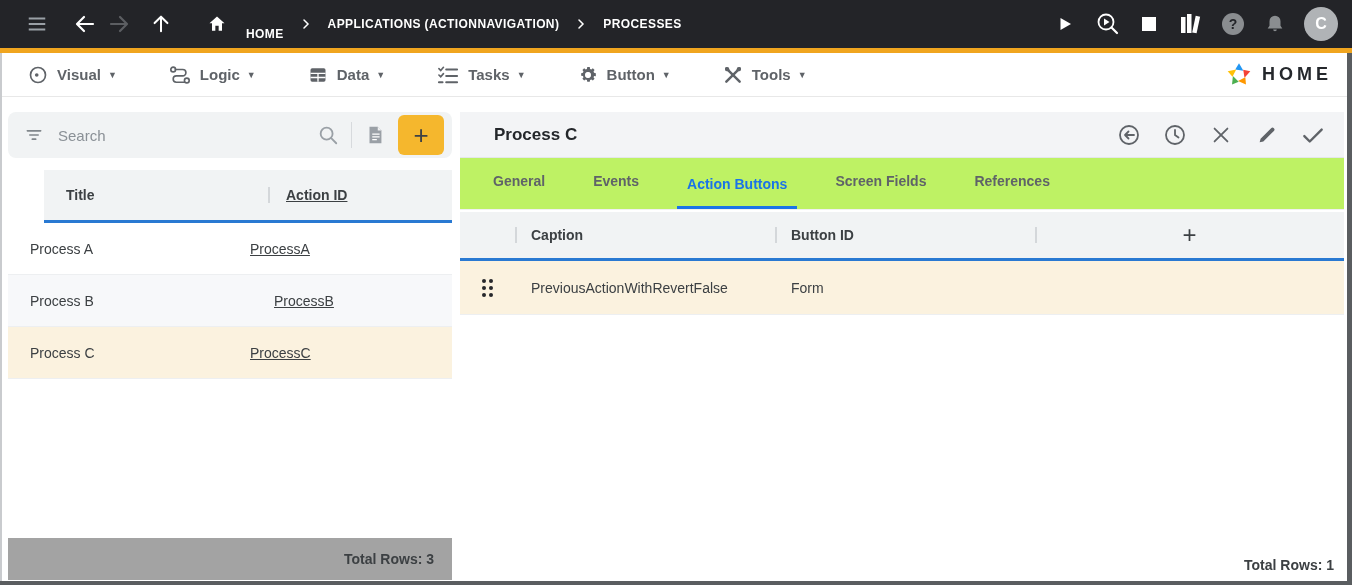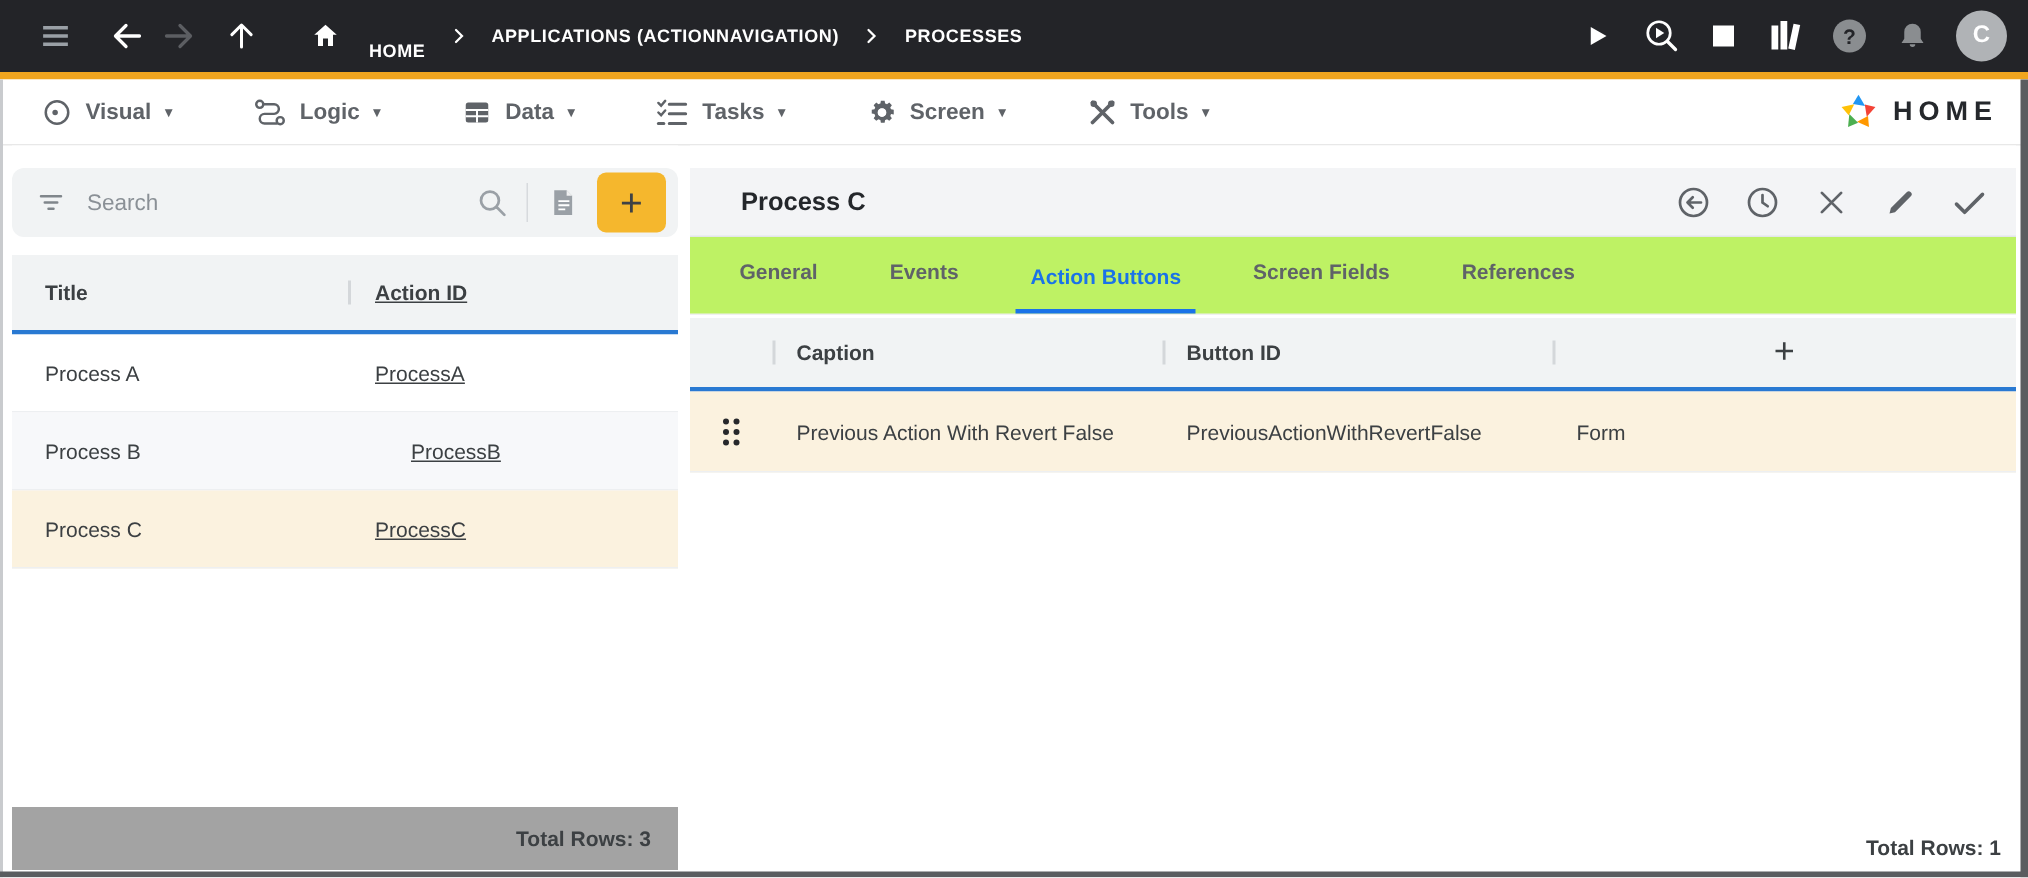--- a/index.html
+++ b/index.html
@@ -51,21 +51,21 @@
   .search-input::placeholder { color:#8A9096; }
   .sb-ic { display:flex; align-items:center; justify-content:center; width:34px; height:34px; cursor:pointer; }
   .sb-div { width:1px; height:26px; background:#D7DADD; margin:0 6px; }
   .add-btn { width:46px; height:40px; background:#F5B72D; border-radius:6px; border:none;
              font-size:26px; font-weight:400; color:#3F4245; cursor:pointer; line-height:1;
              display:flex; align-items:center; justify-content:center; margin-left:6px;
              font-family:"Liberation Sans",sans-serif; }
 
   .lt { position:absolute; top:73px; left:0; right:0; }
   .lt-header { display:flex; align-items:center; height:53px; background:#F1F3F4;
-               border-bottom:3px solid #2979D2; font-weight:700; font-size:14px; color:#3C4043; }
+               border-bottom:3px solid #2979D2; font-weight:700; font-size:14px; color:#3C4043;margin-left:36px; }
   .lt-c1 { width:224px; padding-left:22px; position:relative; }
   .lt-c2 { flex:1; padding-left:18px; position:relative;text-decoration:underline; }
   .lt-header .lt-c2::before { content:""; position:absolute; left:0; top:50%; transform:translateY(-50%);
                width:2px; height:16px; background:#D4D7DA; }
   .lt-row { display:flex; align-items:center; height:52px; font-size:14px; color:#3C4043;
             border-bottom:1px solid #EDEFF1; background:#fff; cursor:pointer; }
   .lt-row.alt { background:#F7F8FA;gap:24px; }
   .lt-row.selected { background:#FBF2DF; }
 
   .panel-footer { position:absolute; left:0; right:0; bottom:1px; height:42px; background:#a3a3a3;
@@ -231,21 +231,21 @@
         <path d="M2 19h4" stroke="#5F6368" stroke-width="2.2" stroke-linecap="round"></path>
       </svg>
       <span>Tasks</span>
       <span class="caret">▼</span>
     </div>
     <div class="menu-item">
       <svg width="20" height="20" viewBox="0 0 24 24">
         <path fill="#5F6368" d="M12 8.5A3.5 3.5 0 1 0 12 15.5 3.5 3.5 0 0 0 12 8.5zm9.4 5.1l-2.2-.4a7 7 0 0 1-.6 1.5l1.3 1.8-2.1 2.1-1.8-1.3a7 7 0 0 1-1.5.6l-.4 2.2h-3l-.4-2.2a7 7 0 0 1-1.5-.6l-1.8 1.3-2.1-2.1 1.3-1.8a7 7 0 0 1-.6-1.5l-2.2-.4v-3l2.2-.4a7 7 0 0 1 .6-1.5L5.3 6.1l2.1-2.1 1.8 1.3a7 7 0 0 1 1.5-.6l.4-2.2h3l.4 2.2a7 7 0 0 1 1.5.6l1.8-1.3 2.1 2.1-1.3 1.8a7 7 0 0 1 .6 1.5l2.2.4z"></path>
         <circle cx="12" cy="12" r="3.2" fill="#fff"></circle>
       </svg>
-      <span>Screen</span>
+      <span>Button</span>
       <span class="caret">▼</span>
     </div>
     <div class="menu-item">
       <svg width="20" height="20" viewBox="0 0 24 24">
         <path d="M4 4l16 16" stroke="#5F6368" stroke-width="3" stroke-linecap="round"></path>
         <path d="M20 4L4 20" stroke="#5F6368" stroke-width="3" stroke-linecap="round"></path>
         <circle cx="5" cy="5" r="2.6" fill="#5F6368"></circle>
         <circle cx="19" cy="5" r="2.6" fill="#5F6368"></circle>
       </svg>
       <span>Tools</span>
@@ -376,21 +376,20 @@
         <div class="rt-handle">
           <span class="drag-handle">
             <i></i>
               <i></i>
               <i></i>
               <i></i>
               <i></i>
               <i></i>
           </span>
         </div>
-        <div class="rt-c">Previous Action With Revert False</div>
         <div class="rt-c">PreviousActionWithRevertFalse</div>
         <div class="rt-c">Form</div>
         <div class="rt-plus"></div>
       </div>
     </div>
 
     <div class="rp-footer">Total Rows: 1</div>
 
   </section>
 

